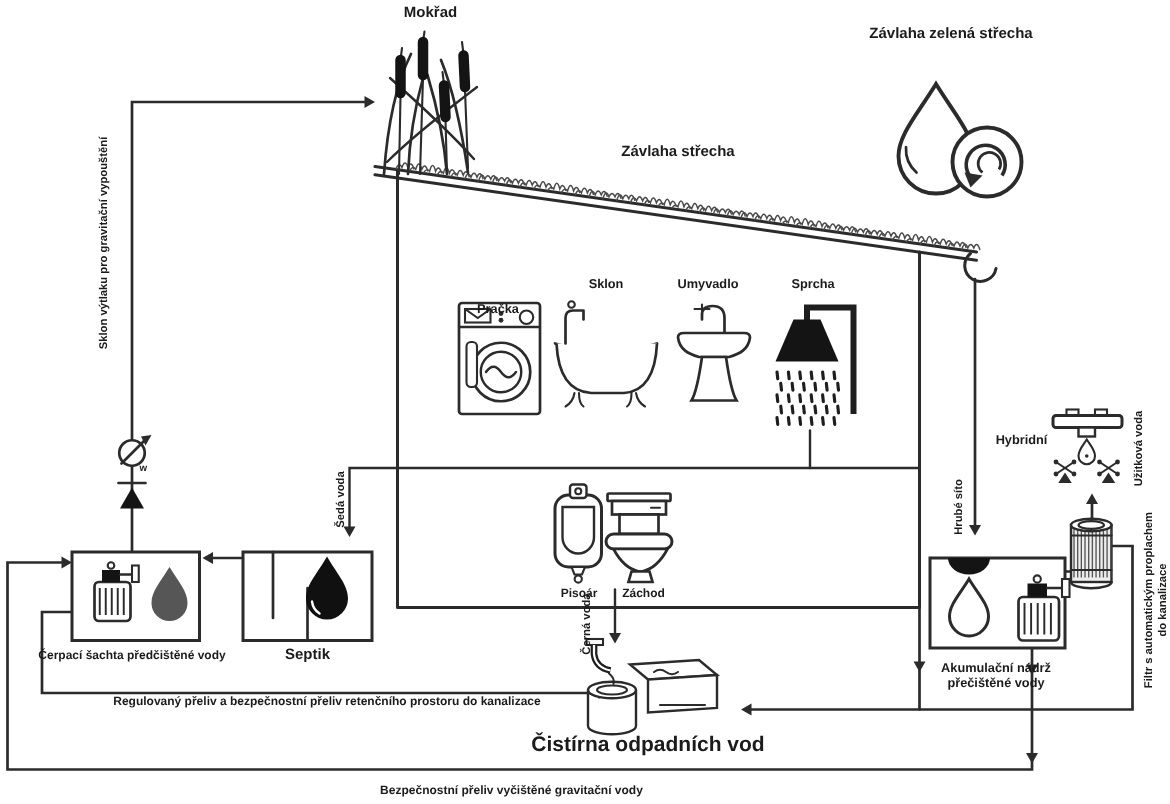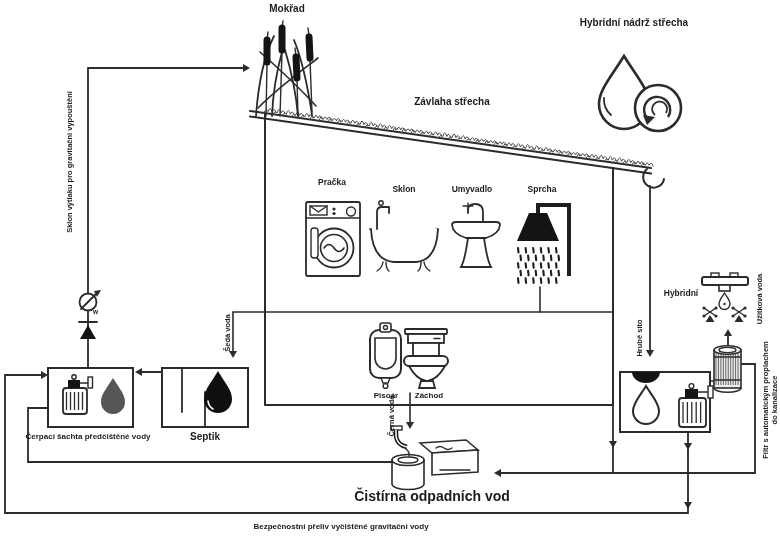--- a/index.html
+++ b/index.html
@@ -355,35 +355,37 @@
           <circle cx="745" cy="308" r="1.6" class="fl"></circle>
       <circle cx="733" cy="316" r="1.6" class="fl"></circle>
           <circle cx="745" cy="316" r="1.6" class="fl"></circle>
       <polygon class="fl" points="734.5,322 743.5,322 739,315"></polygon>
     </g>
   </g>
 </svg>
 
 <div class="lbl" style="left:287px;top:9px;font-size:10px">Mokřad</div>
 <div class="lbl" style="left:452px;top:102px;font-size:10px">Závlaha střecha</div>
-<div class="lbl" style="left:634px;top:23px;font-size:10px">Hybridní nádrž střecha</div>
-
-<div class="lbl" style="left:332px;top:182px;font-size:8.5px">Pračka</div>
+<div class="lbl" style="left:634px;top:23px;font-size:10px">Závlaha zelená střecha</div>
+
+<div class="lbl" style="left:332px;top:206px;font-size:8.5px">Pračka</div>
 <div class="lbl" style="left:404px;top:189px;font-size:8.5px">Sklon</div>
 <div class="lbl" style="left:472px;top:189px;font-size:8.5px">Umyvadlo</div>
 <div class="lbl" style="left:542px;top:189px;font-size:8.5px">Sprcha</div>
 
 <div class="lbl" style="left:386px;top:396px;font-size:8px">Pisoár</div>
 <div class="lbl" style="left:429px;top:396px;font-size:8px">Záchod</div>
 
 <div class="lbl" style="left:88px;top:437px;font-size:8px">Čerpací šachta předčištěné vody</div>
 <div class="lbl" style="left:205px;top:437px;font-size:10px">Septik</div>
 <div class="lbl" style="left:432px;top:496px;font-size:14px">Čistírna odpadních vod</div>
+<div class="lbl wrap" style="left:664px;top:450px;font-size:8.5px;width:95px">Akumulační nádrž přečištěné vody</div>
 <div class="lbl" style="left:681px;top:293px;font-size:8.5px">Hybridní</div>
 
+<div class="lbl" style="left:218px;top:468px;font-size:8px">Regulovaný přeliv a bezpečnostní přeliv retenčního prostoru do kanalizace</div>
 <div class="lbl" style="left:341px;top:527px;font-size:8px">Bezpečnostní přeliv vyčištěné gravitační vody</div>
 
 <div class="vlbl" style="left:69px;top:162px;font-size:7.5px">Sklon výtlaku pro gravitační vypouštění</div>
 <div class="vlbl" style="left:227px;top:333px;font-size:7.5px">Šedá voda</div>
 <div class="vlbl" style="left:391px;top:416px;font-size:7.5px">Černá voda</div>
 <div class="vlbl" style="left:639px;top:338px;font-size:7.5px">Hrubé síto</div>
 <div class="vlbl" style="left:759px;top:299px;font-size:7.5px">Užitková voda</div>
 <div class="vlbl wrap" style="left:770px;top:400px;font-size:7.5px;width:124px">Filtr s automatickým proplachem do kanalizace</div>
 
 </div>

